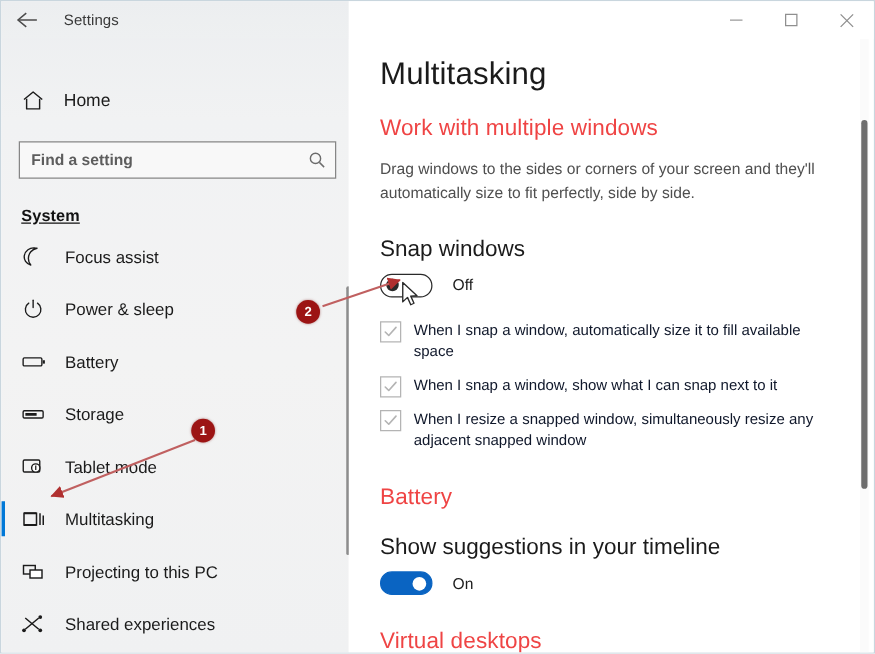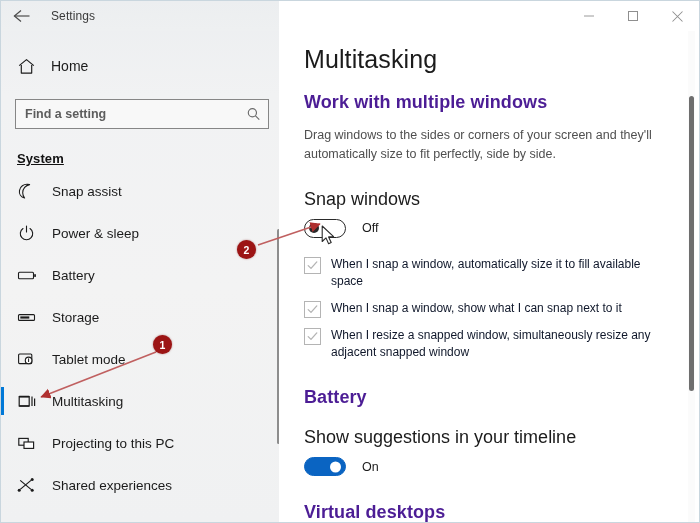--- a/index.html
+++ b/index.html
@@ -80,21 +80,21 @@
   .sidebar {
     position: absolute;
     top: 0; left: 0;
     width: 278px;
     height: 521px;
     background: linear-gradient(to bottom, #eceef0 0%, #f1f2f3 18%, #f3f3f3 55%, #f0f1f2 100%);
     overflow: hidden;
   }
   .sidebar-inner {
     position: absolute;
-    top: 30px; left: 0;
+    top: 44px; left: 0;
     width: 278px;
   }
   .home-row {
     display: flex;
     align-items: center;
     height: 38px;
     padding-left: 16px;
     margin-top: 16px;
     cursor: pointer;
   }
@@ -206,22 +206,22 @@
   }
   .page-title {
     font-size: 25px;
     color: #1b1b1b;
     font-weight: normal;
     margin: 14px 0 0 0;
     letter-spacing: .1px;
   }
   .section-head {
     font-size: 18px;
-    color: #4c1d95;
-    font-weight: bold;
+    color: #ef4444;
+    font-weight: normal;
     margin: 18px 0 0 0;
     letter-spacing: .1px;
   }
   .body-text {
     font-size: 12.5px;
     color: #4f4f4f;
     line-height: 1.55;
     margin: 13px 0 0 0;
     max-width: 352px;
   }
@@ -420,21 +420,21 @@
       </div>
 
       <div class="group-label">System</div>
 
       <div class="nav-item">
         <span class="ic">
           <svg width="19" height="19" viewBox="0 0 19 19">
             <path d="M12.6 2.6 C8.6 3.3 5.7 6.7 5.7 10.8 c0 2.0 0.7 3.8 1.9 5.2 C4.0 15.0 1.8 11.9 2.5 8.3 3.2 4.6 6.8 2.0 10.5 2.3 c0.7 0.05 1.4 0.15 2.1 0.3 z" fill="none" stroke="#1b1b1b" stroke-width="1.1" stroke-linejoin="round"></path>
           </svg>
         </span>
-        <span class="nav-label">Snap assist</span>
+        <span class="nav-label">Focus assist</span>
       </div>
 
       <div class="nav-item">
         <span class="ic">
           <svg width="19" height="19" viewBox="0 0 19 19">
             <path d="M6.0 4.5 A6.2 6.2 0 1 0 13.0 4.5" fill="none" stroke="#1b1b1b" stroke-width="1.1" stroke-linecap="round"></path>
             <path d="M9.5 2.1 V8.0" stroke="#1b1b1b" stroke-width="1.1" stroke-linecap="round"></path>
           </svg>
         </span>
         <span class="nav-label">Power &amp; sleep</span>

